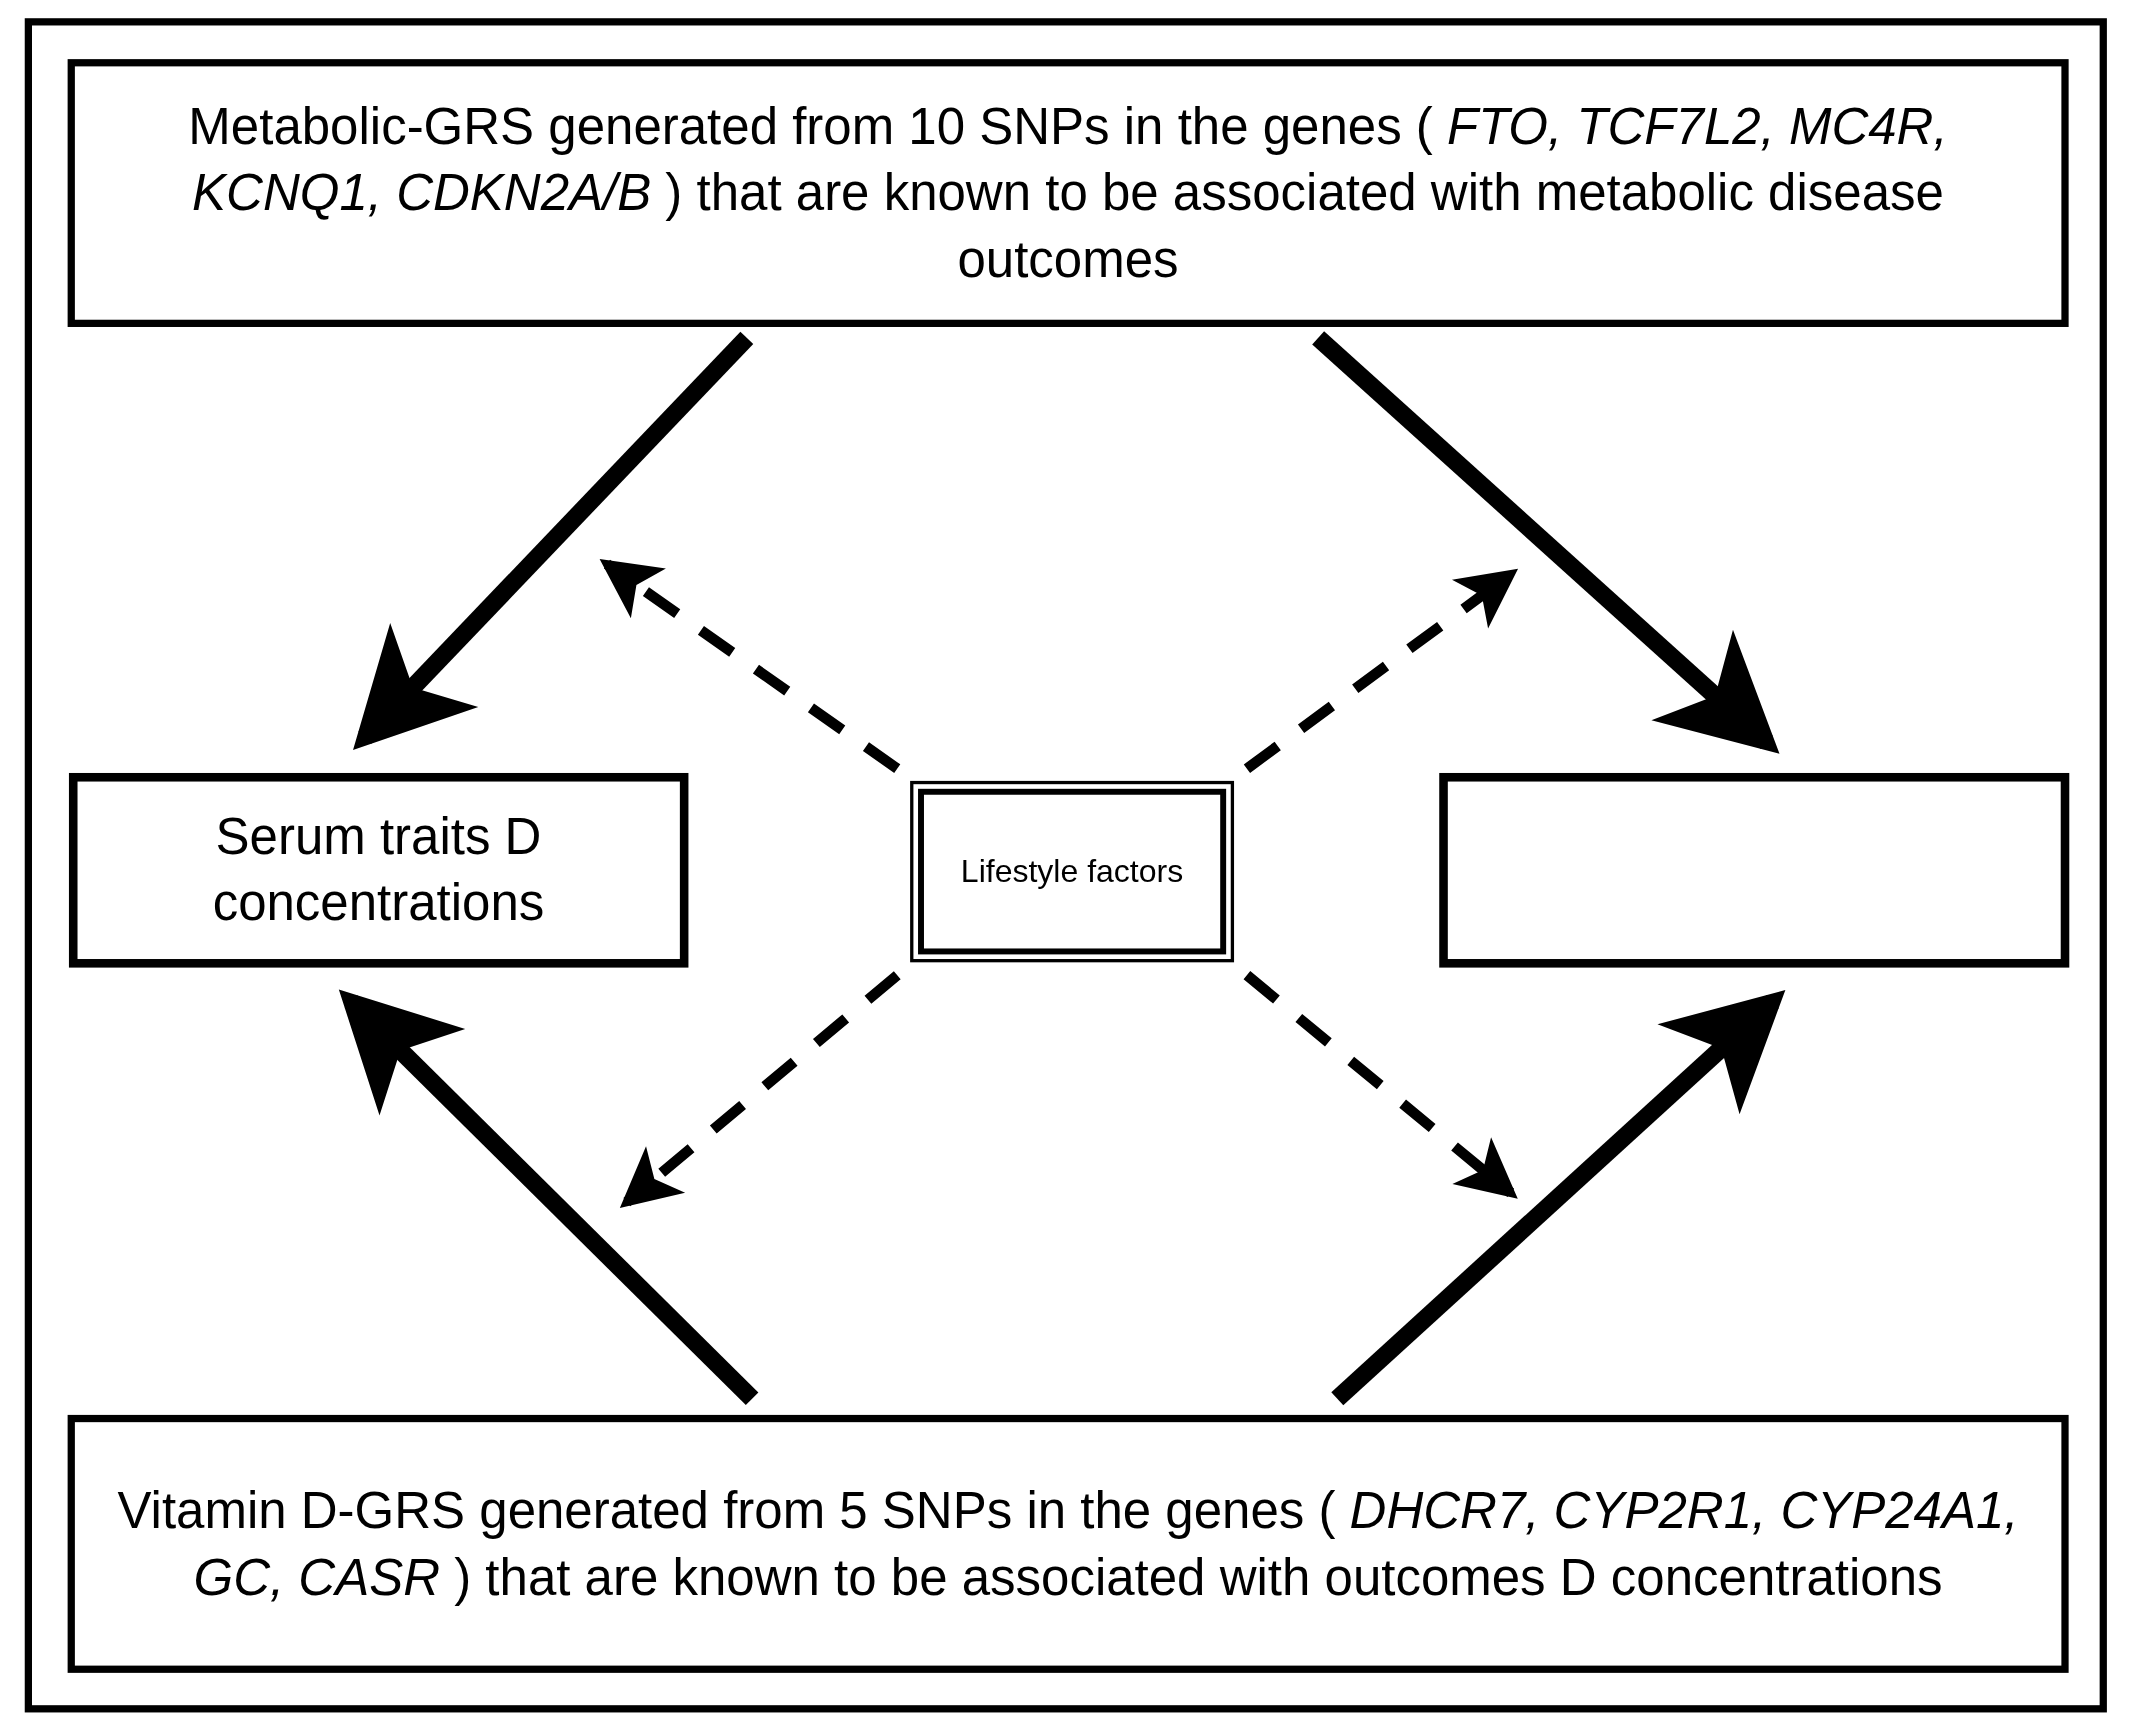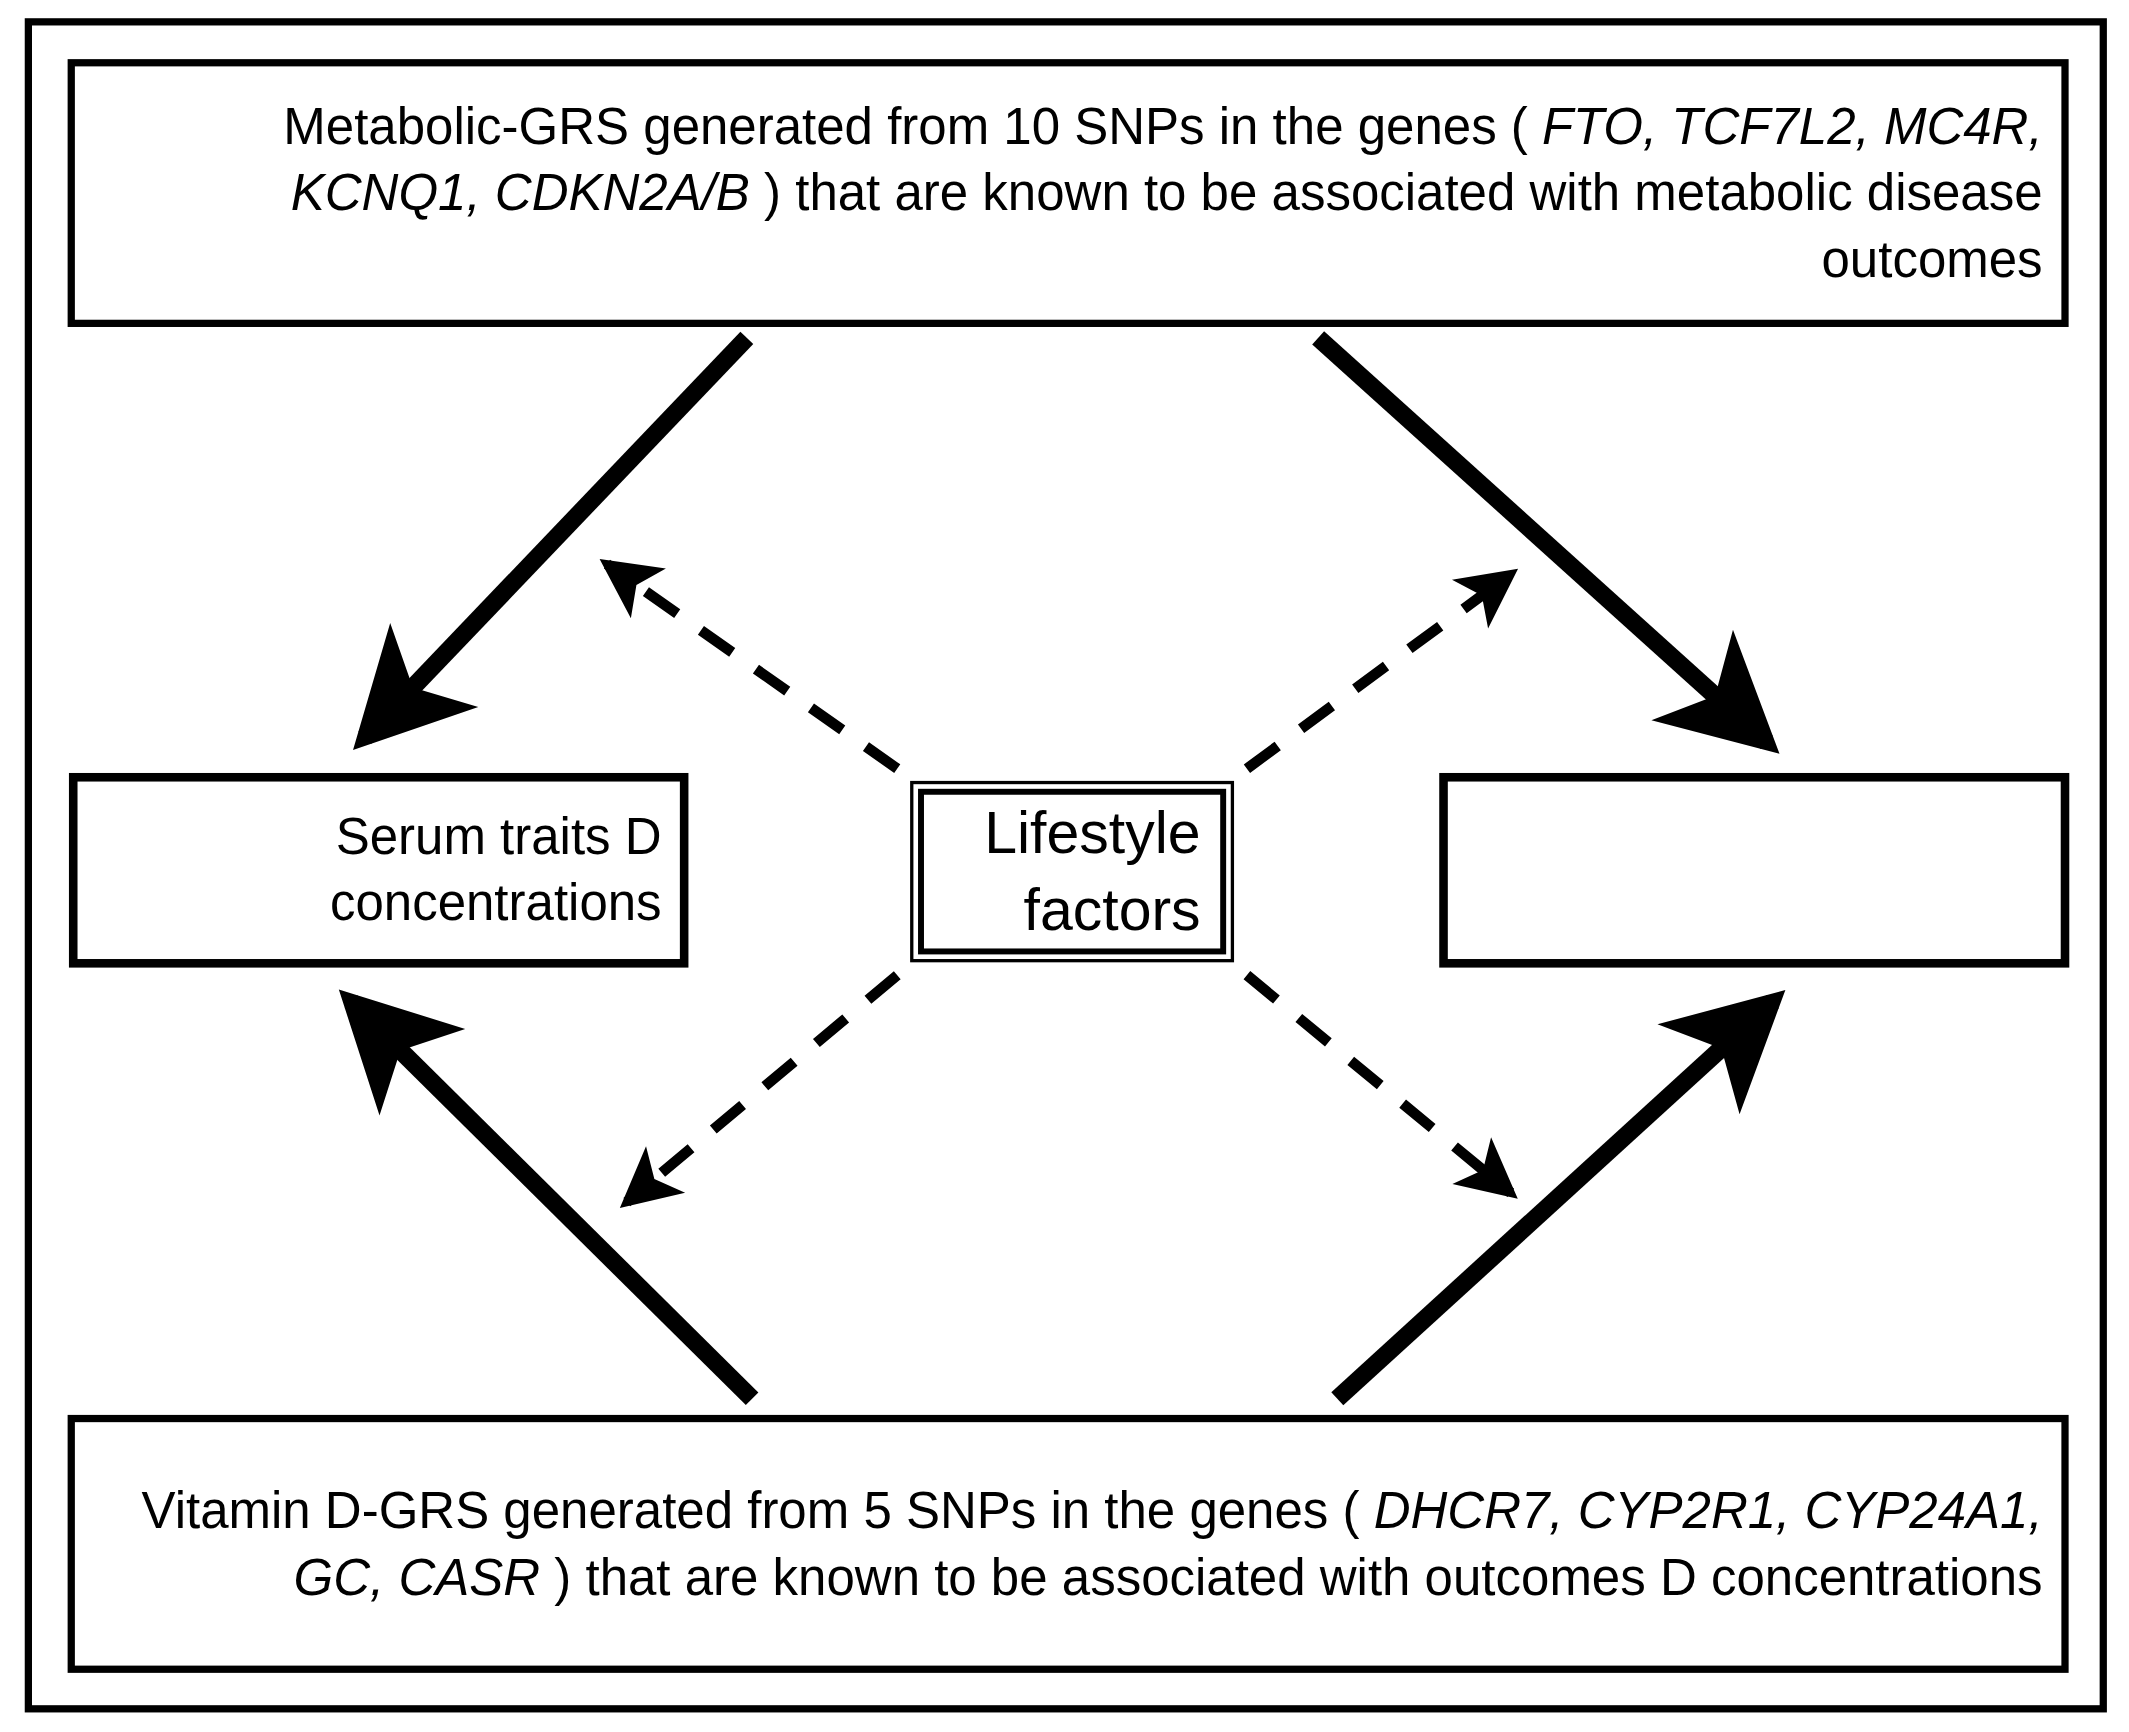--- a/index.html
+++ b/index.html
@@ -34,30 +34,29 @@
     justify-content: center;
     text-align: center;
     color: #000000;
     box-sizing: border-box;
     pointer-events: none;
   }
   .box-text .inner {
     width: 100%;
     padding: 0 22.4px;
     line-height: 1.30;
-    text-align: right;
   }
   .grs-box-text {
     font-size: 51px;
   }
   .node-box-text {
     font-size: 51px;
   }
   .lifestyle-box-text {
-    font-size: 59px;
+    font-size: 32px;
     line-height: 1.28;
   }
   .gene {
     font-style: italic;
   }
 </style>
 </head>
 <body>
 
 <div id="figure-root">

